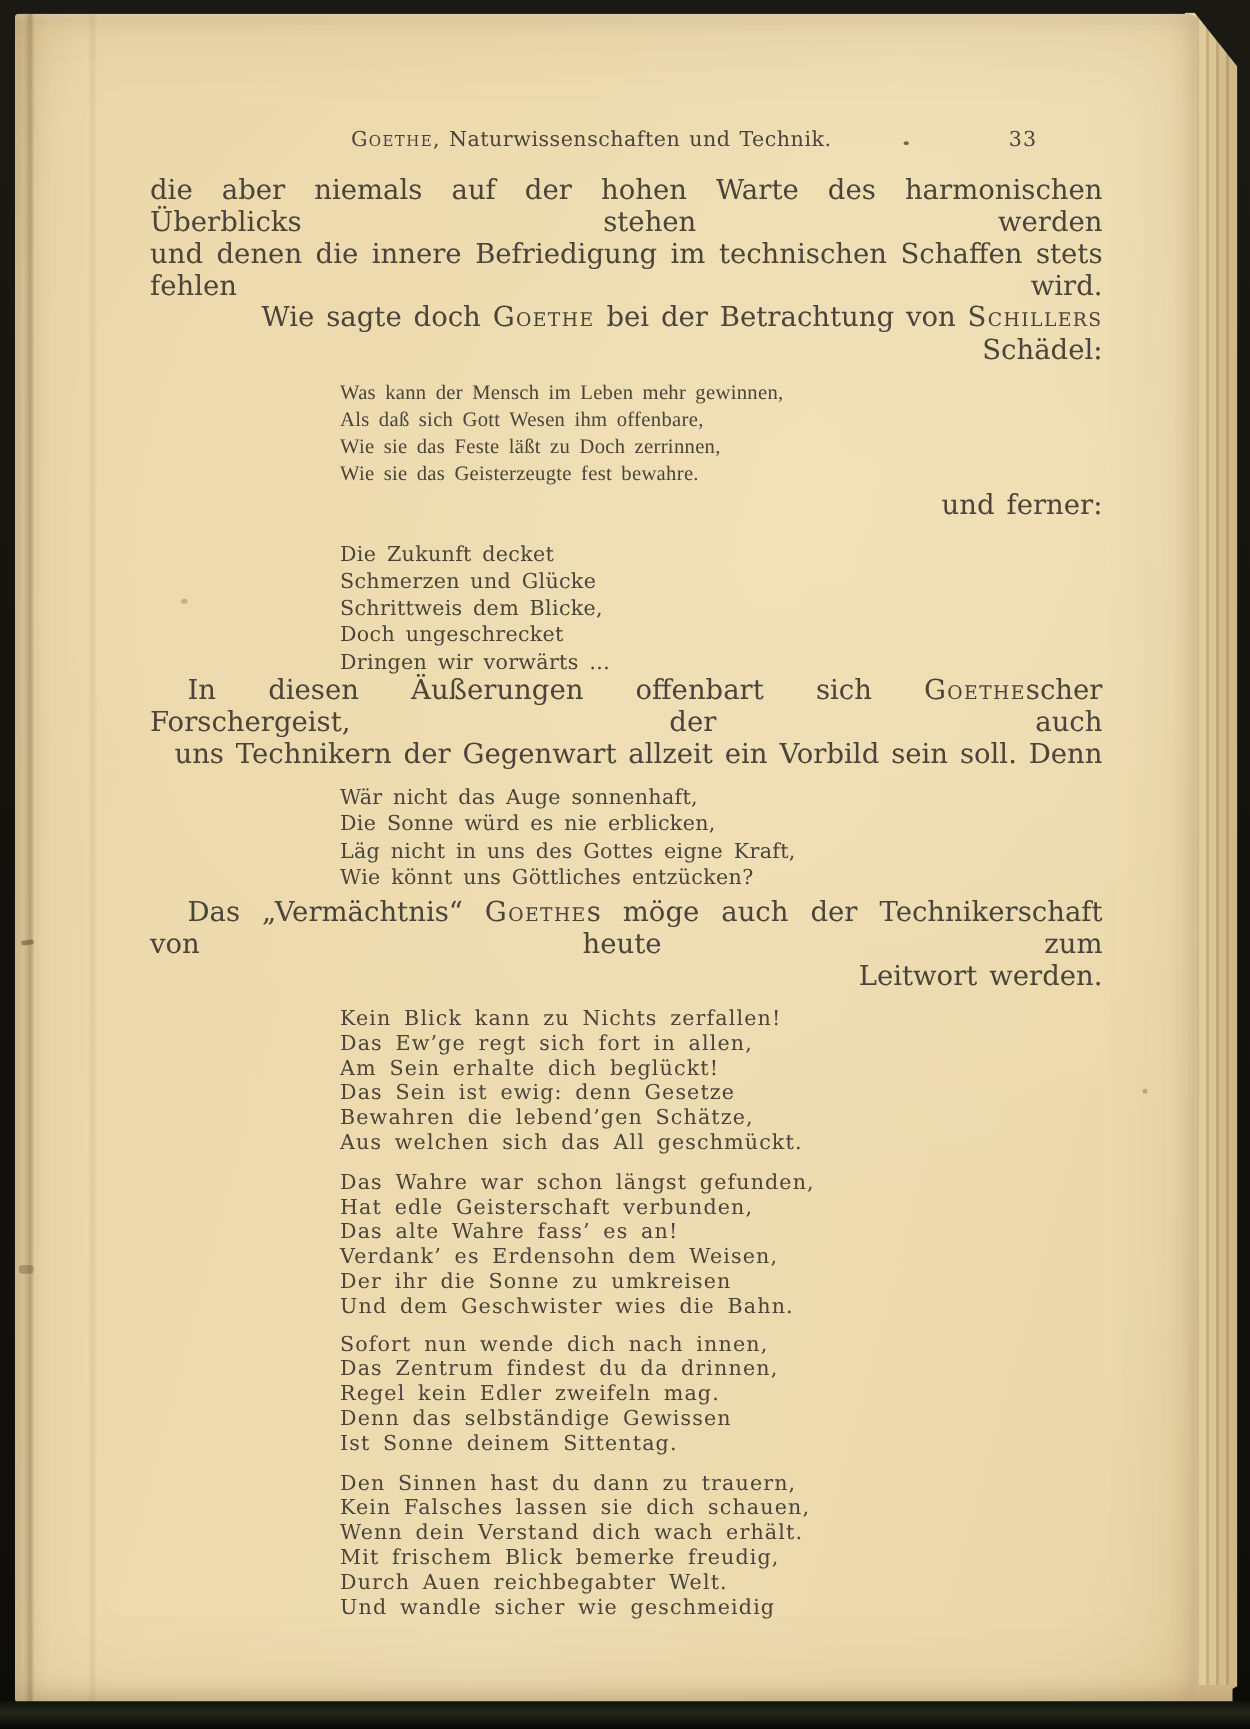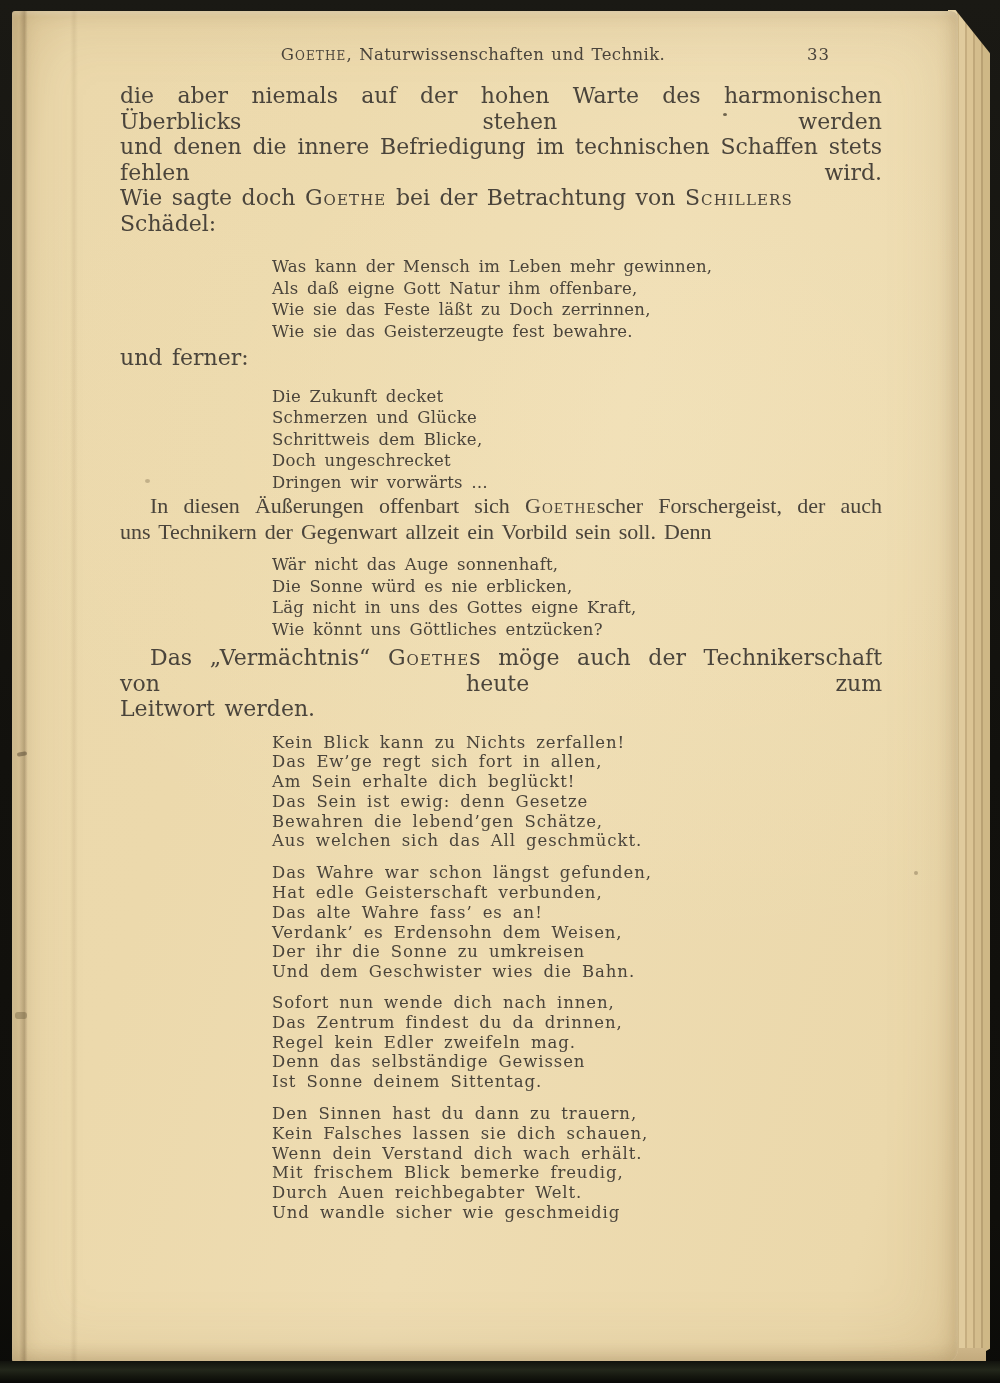--- a/index.html
+++ b/index.html
@@ -64,47 +64,47 @@
 
   
   .speck{position:absolute;border-radius:50%;pointer-events:none;}
   .speck.s1{left:711px;top:102px;width:4px;height:3px;background:rgba(70,60,44,0.75);}
   .speck.s2{left:5px;top:741px;width:10px;height:4px;border-radius:2px;background:rgba(84,70,48,0.50);transform:rotate(-8deg);}
   .speck.s3{left:3px;top:1001px;width:12px;height:7px;border-radius:3px;background:rgba(92,76,50,0.35);filter:blur(0.5px);}
   .speck.s4{left:133px;top:468px;width:5px;height:4px;background:rgba(96,80,52,0.30);}
   .speck.s5{left:902px;top:860px;width:4px;height:4px;background:rgba(96,80,52,0.35);}
 
   .content{
-    position:absolute;left:108px;top:0;width:762px;padding-top:34px;
+    position:absolute;left:108px;top:0;width:762px;padding-top:91px;
   }
 
   .header{position:relative;height:21px;font-size:16.5px;}
   .header .title{
     position:absolute;left:calc(50% - 28px);transform:translateX(-50%);
     white-space:nowrap;letter-spacing:0.4px;word-spacing:1.5px;
   }
   .header .pageno{position:absolute;right:52px;top:0;letter-spacing:1px;}
 
   .sc{font-variant:small-caps;letter-spacing:1.1px;}
 
   .block{color:var(--ink);}
   .para{font-size:22px;line-height:25.5px;word-spacing:2.5px;}
-  .para .line{text-align:left;}
+  .para .line{text-align:right;}
   .para .line.fill{text-align:justify;text-align-last:justify;}
   .para .line.indent{text-indent:30px;}
 
   .verse{margin-left:152px;font-size:16.5px;line-height:21.5px;word-spacing:3px;letter-spacing:0.25px;}
   .verse.spaced{line-height:19.8px;letter-spacing:0.9px;word-spacing:4px;}
 
   
   #blocks > .block:nth-child(1){margin-top:17px;}
-  #blocks > .block:nth-child(2){margin-top:20px;}
+  #blocks > .block:nth-child(2){margin-top:10px;font-family:Liberation Serif, serif;}
   #blocks > .block:nth-child(3){margin-top:3px;}
   #blocks > .block:nth-child(4){margin-top:15px;}
-  #blocks > .block:nth-child(5){margin-top:0px;font-family:Liberation Serif, serif;}
+  #blocks > .block:nth-child(5){margin-top:0px;}
   #blocks > .block:nth-child(6){margin-top:10px;}
   #blocks > .block:nth-child(7){margin-top:5px;}
   #blocks > .block:nth-child(8){margin-top:11px;}
   #blocks > .block:nth-child(9){margin-top:12px;}
   #blocks > .block:nth-child(10){margin-top:11px;}
   #blocks > .block:nth-child(11){margin-top:12px;}
 </style>
 </head>
 <body>
 
@@ -129,21 +129,21 @@
         <span class="pageno">33</span>
       </div>
       <div id="blocks">
           <div class="block para">
             <div class="line fill">die aber niemals auf der hohen Warte des harmonischen Überblicks stehen werden</div>
             <div class="line fill">und denen die innere Befriedigung im technischen Schaffen stets fehlen wird.</div>
             <div class="line">Wie sagte doch <span class="sc">Goethe</span> bei der Betrachtung von <span class="sc">Schillers</span> Schädel:</div>
           </div>
           <div class="block verse">
             <div class="line">Was kann der Mensch im Leben mehr gewinnen,</div>
-            <div class="line">Als daß eigne Gott Natur ihm offenbare,</div>
+            <div class="line">Als daß sich Gott Wesen ihm offenbare,</div>
             <div class="line">Wie sie das Feste läßt zu Doch zerrinnen,</div>
             <div class="line">Wie sie das Geisterzeugte fest bewahre.</div>
           </div>
           <div class="block para">
             <div class="line">und ferner:</div>
           </div>
           <div class="block verse">
             <div class="line">Die Zukunft decket</div>
             <div class="line">Schmerzen und Glücke</div>
             <div class="line">Schrittweis dem Blicke,</div>

